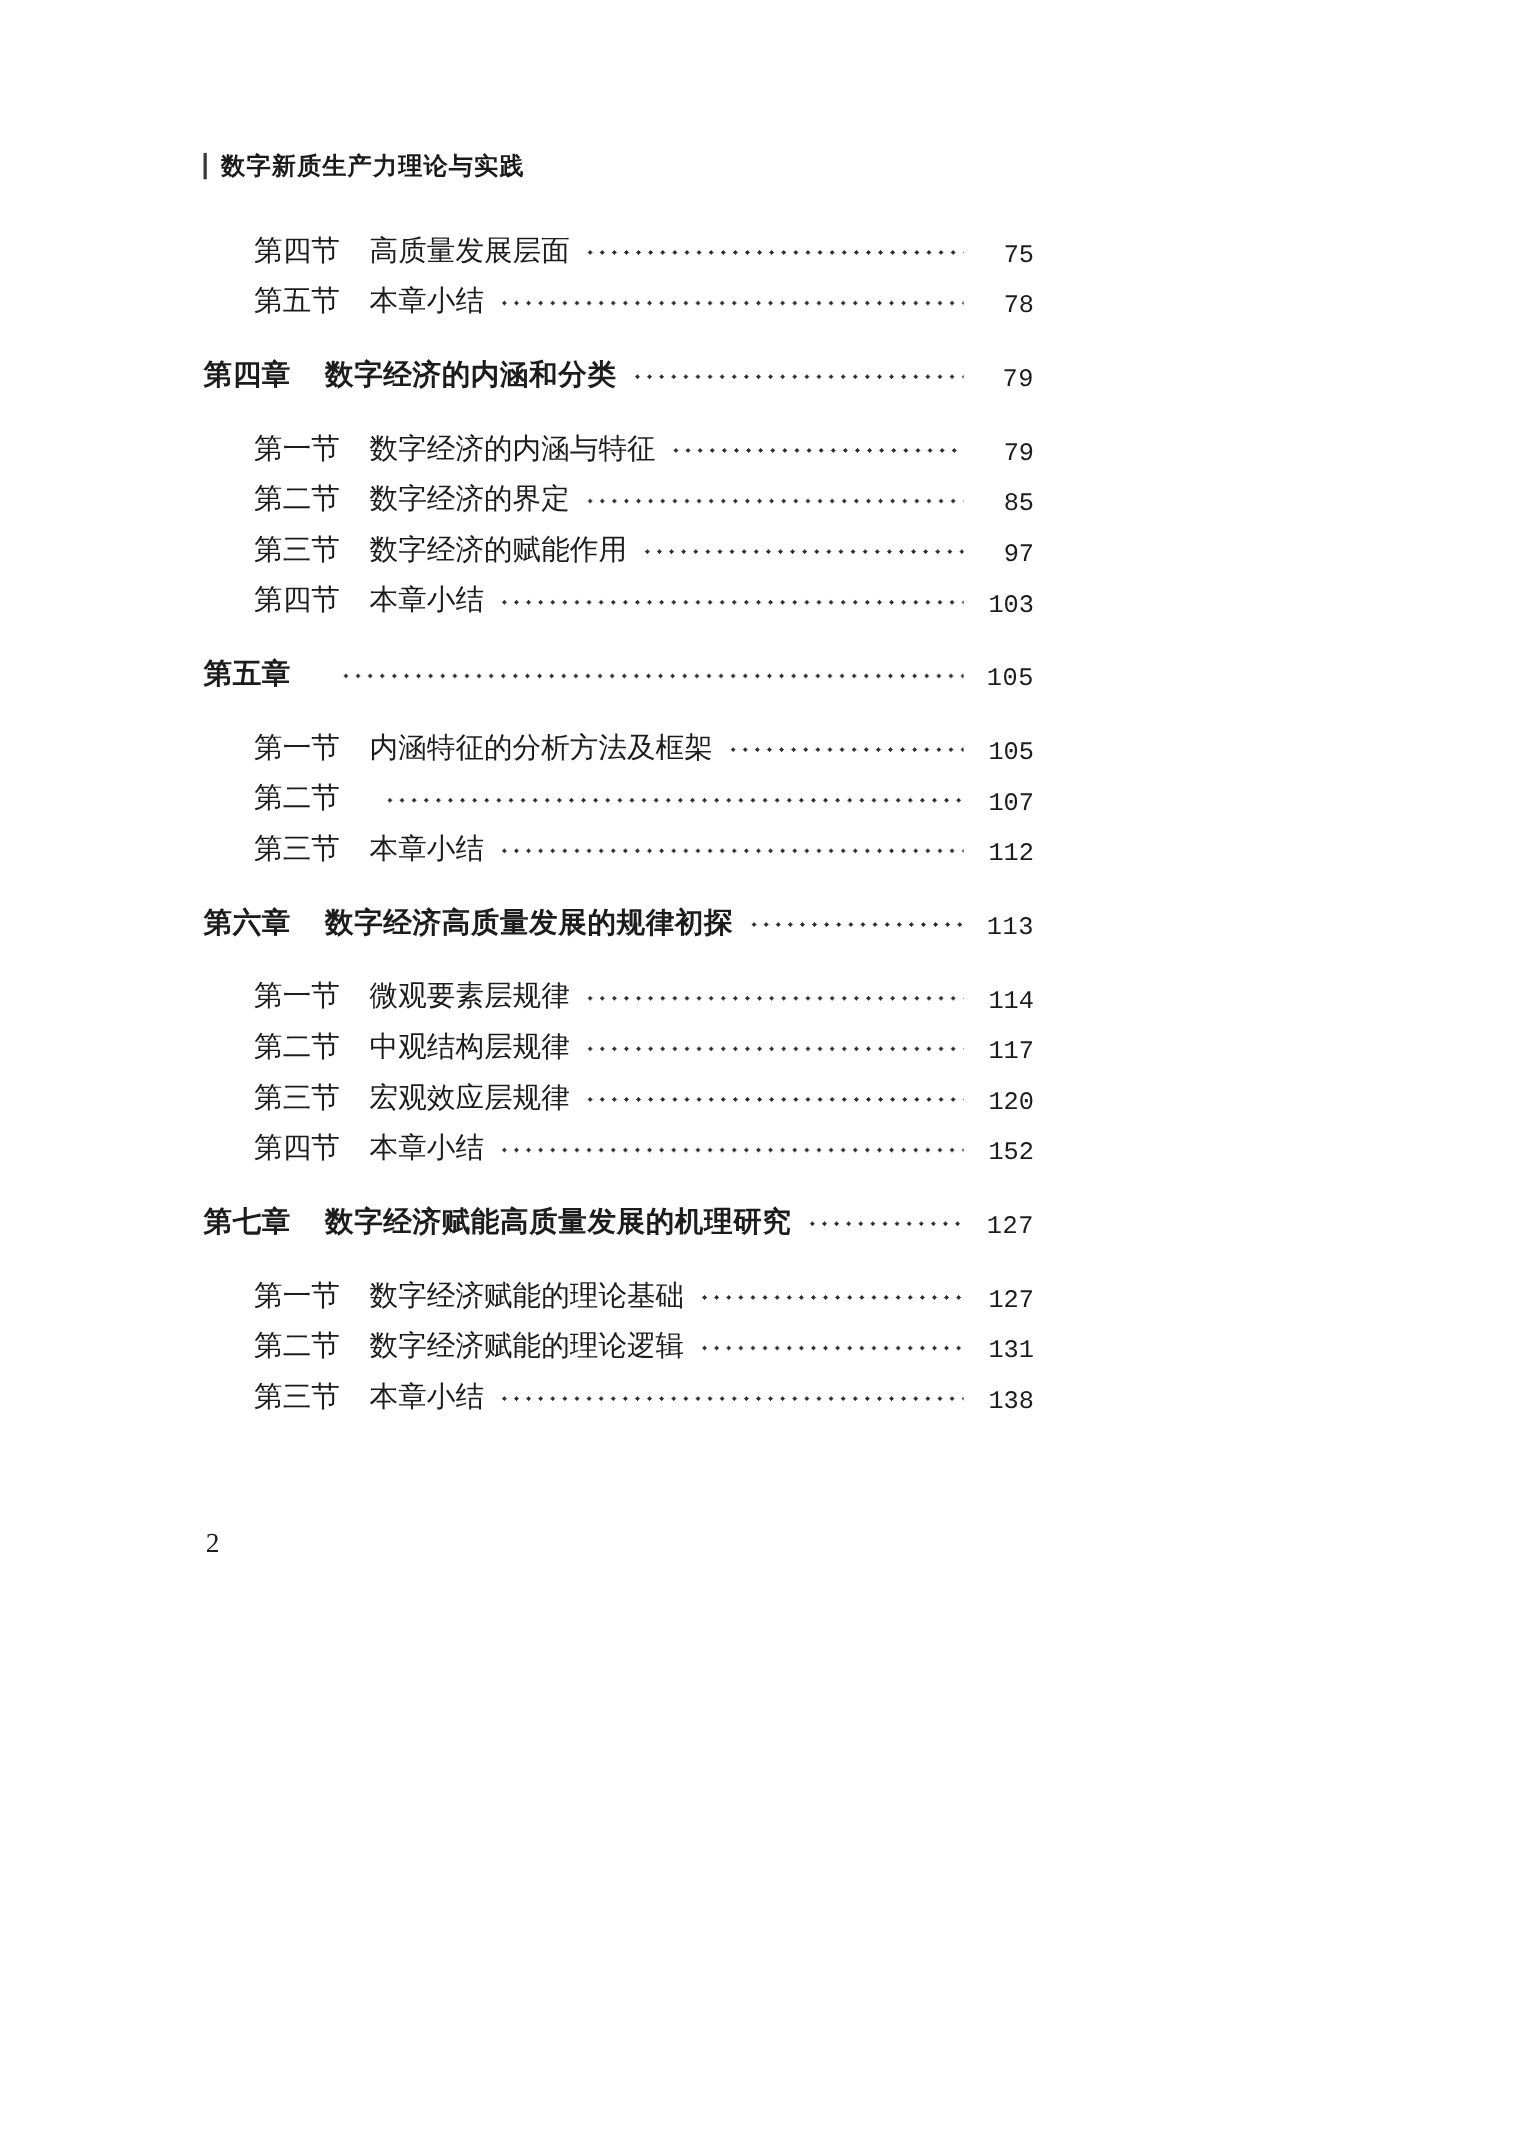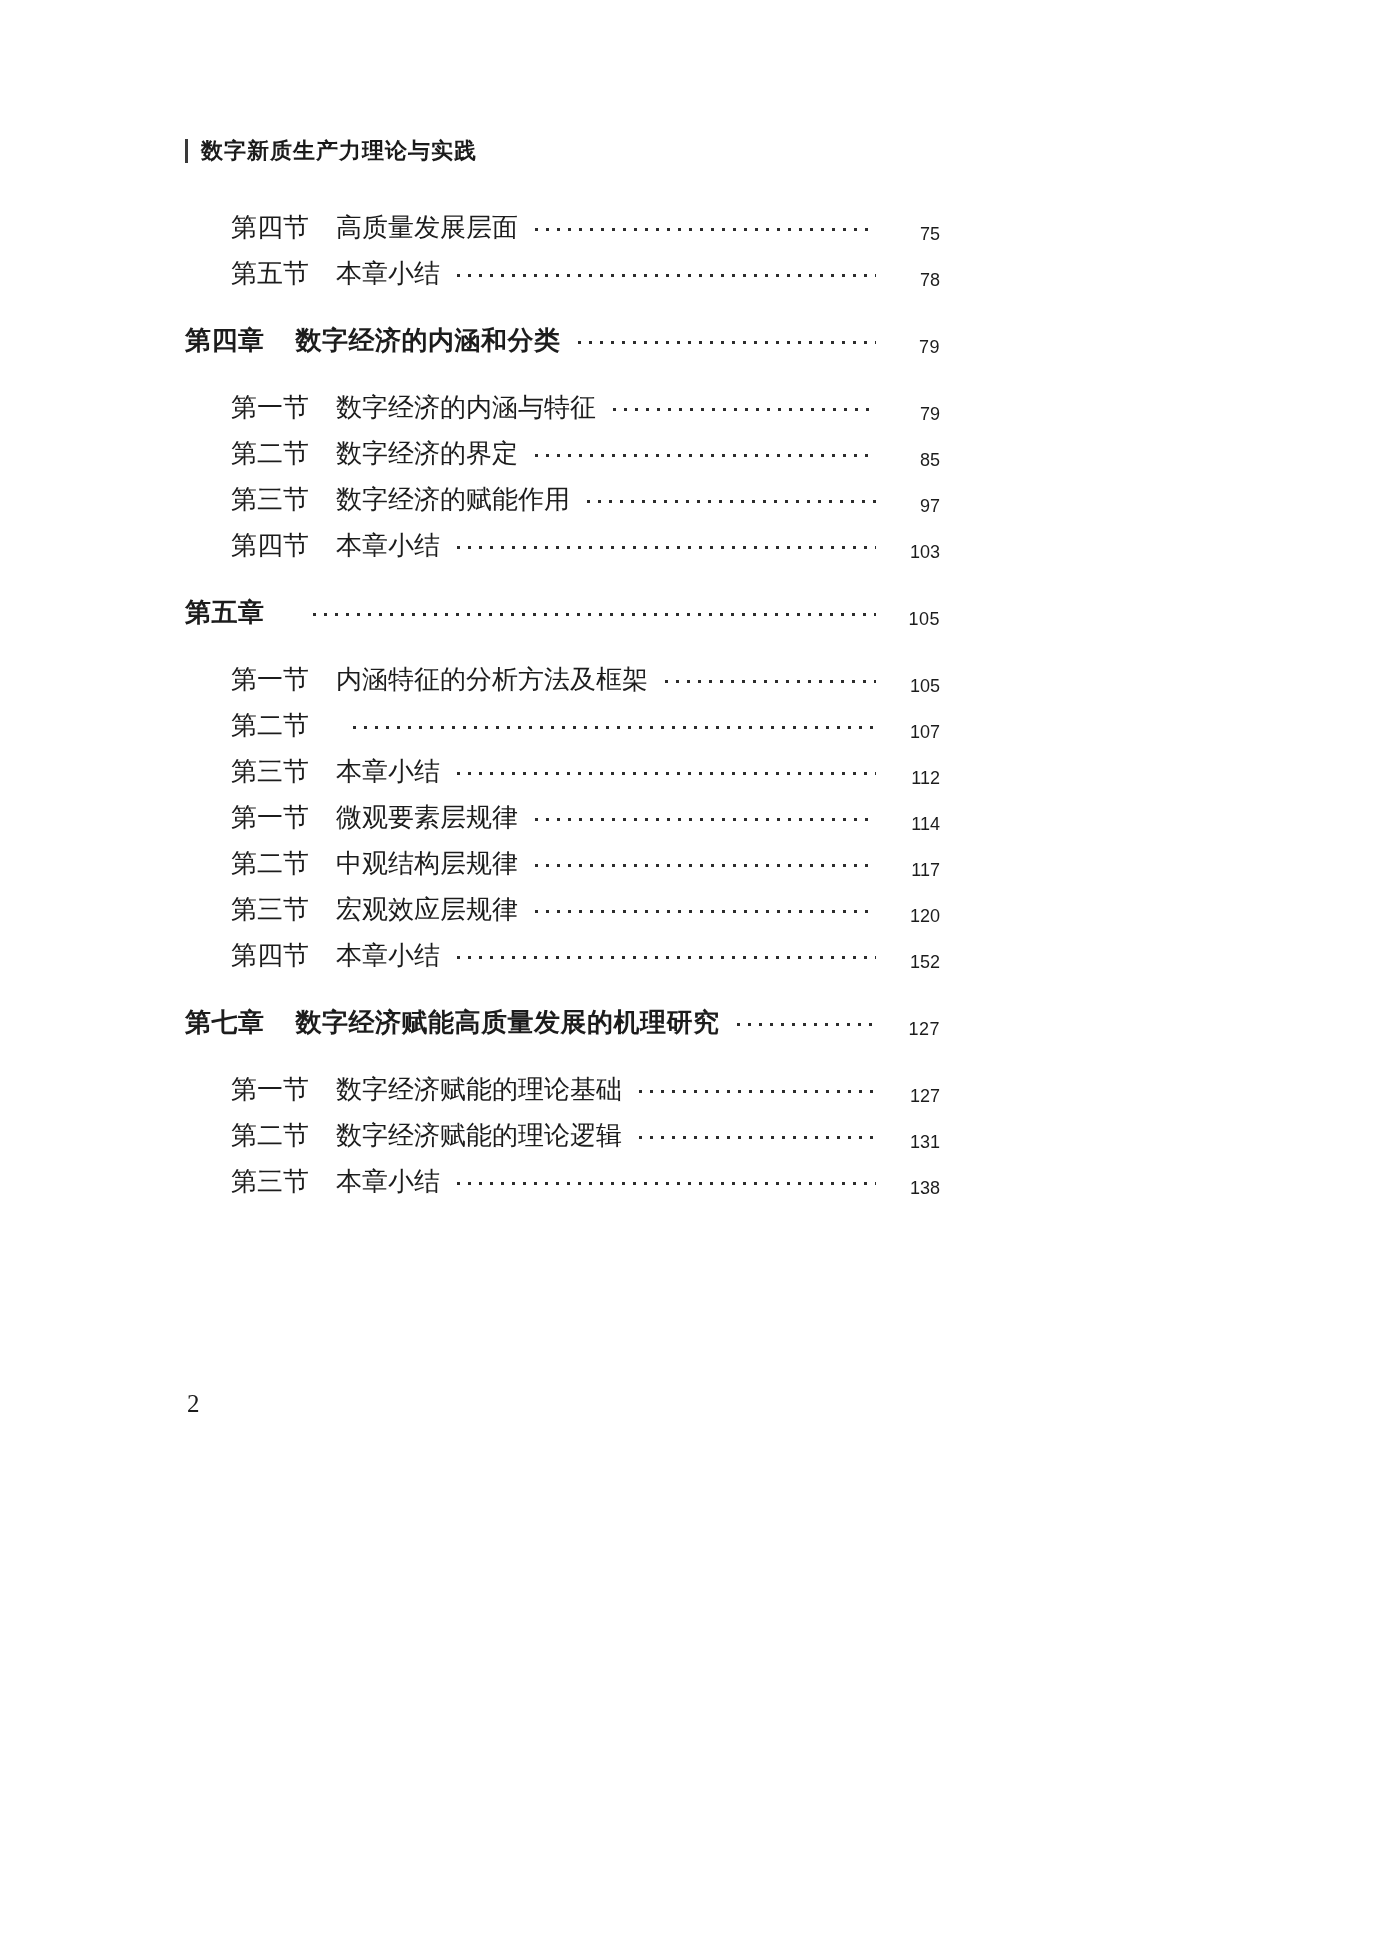--- a/index.html
+++ b/index.html
@@ -80,23 +80,23 @@
     flex: 1 1 auto;
     height: 1.1em;
     margin: 0 12px 0 13px;
     min-width: 18px;
     background-image: radial-gradient(circle, #2c2c2c 1.7px, rgba(0,0,0,0) 1.9px);
     background-size: 11px 11px;
     background-repeat: repeat-x;
     background-position: 0 45%;
   }
   .entry-page {
-    font-family: Liberation Sans, sans-serif;
+    font-family: Liberation Mono, monospace;
     font-weight: 400;
-    font-size: 18px;
+    font-size: 23px;
     min-width: 52px;
     text-align: right;
     white-space: nowrap;
   }
 
   
   .folio {
     position: absolute;
     top: 1390px;
     left: 187px;
@@ -173,20 +173,26 @@
         <span class="entry-label">第二节</span>
         <span class="dot-leader"></span>
         <span class="entry-page">107</span>
       </div>
       <div class="row section">
         <span class="entry-label">第三节</span>
         <span class="entry-title">本章小结</span>
         <span class="dot-leader"></span>
         <span class="entry-page">112</span>
       </div>
+      <div class="row chapter">
+        <span class="entry-label">第六章</span>
+        <span class="entry-title">数字经济高质量发展的规律初探</span>
+        <span class="dot-leader"></span>
+        <span class="entry-page">113</span>
+      </div>
       <div class="row section">
         <span class="entry-label">第一节</span>
         <span class="entry-title">微观要素层规律</span>
         <span class="dot-leader"></span>
         <span class="entry-page">114</span>
       </div>
       <div class="row section">
         <span class="entry-label">第二节</span>
         <span class="entry-title">中观结构层规律</span>
         <span class="dot-leader"></span>

